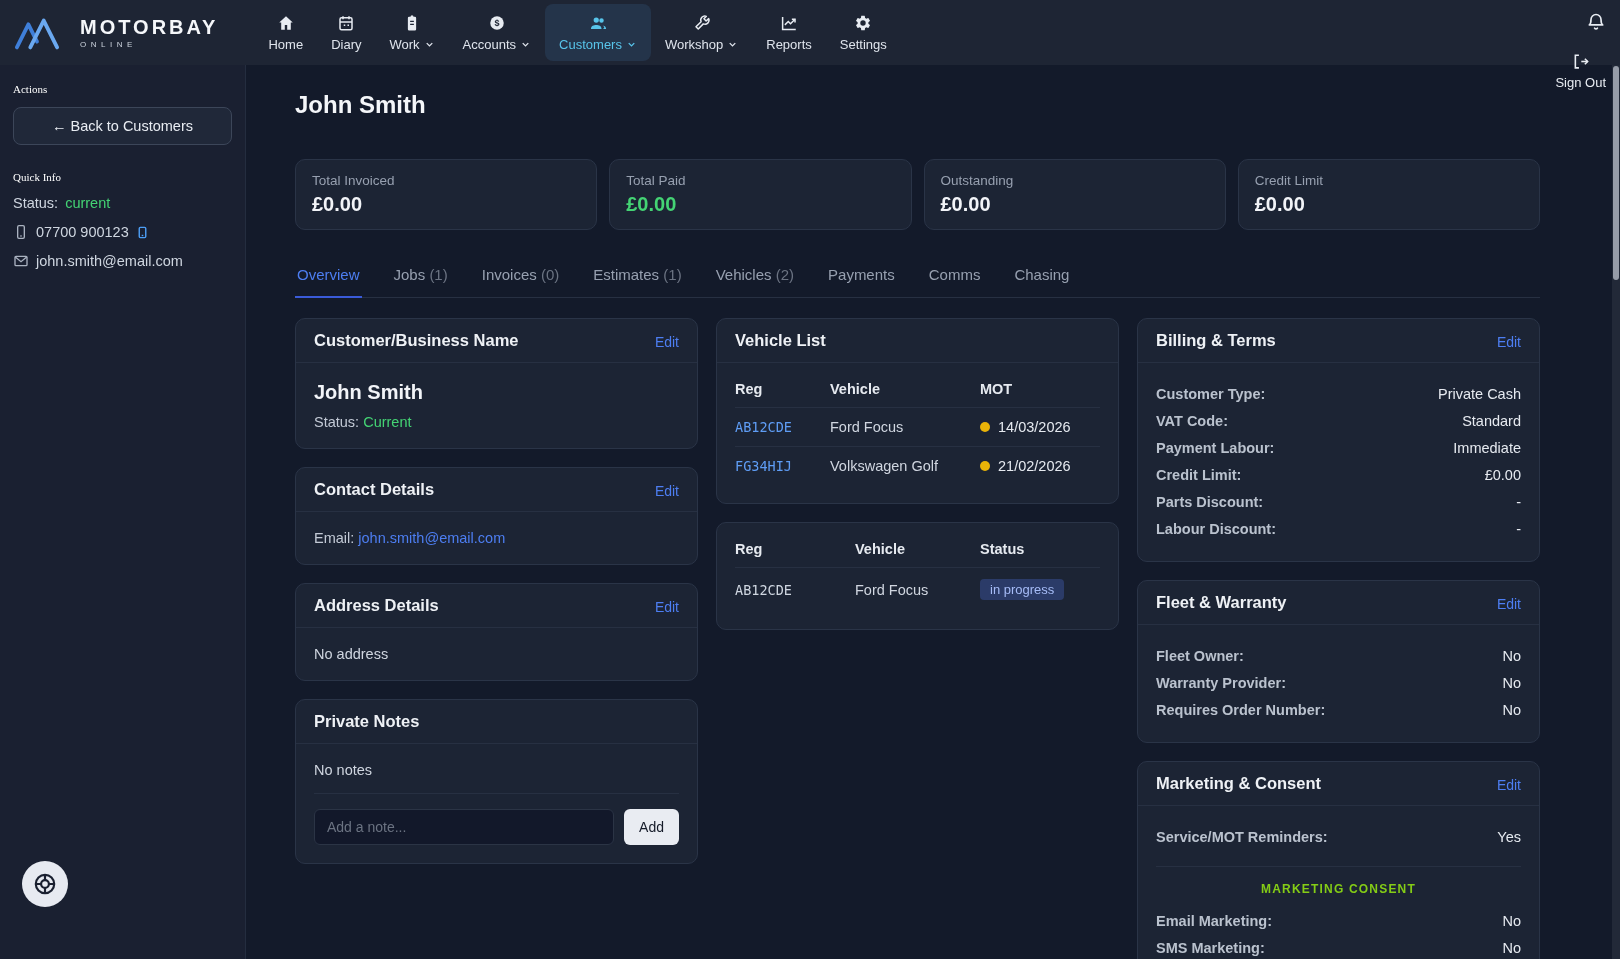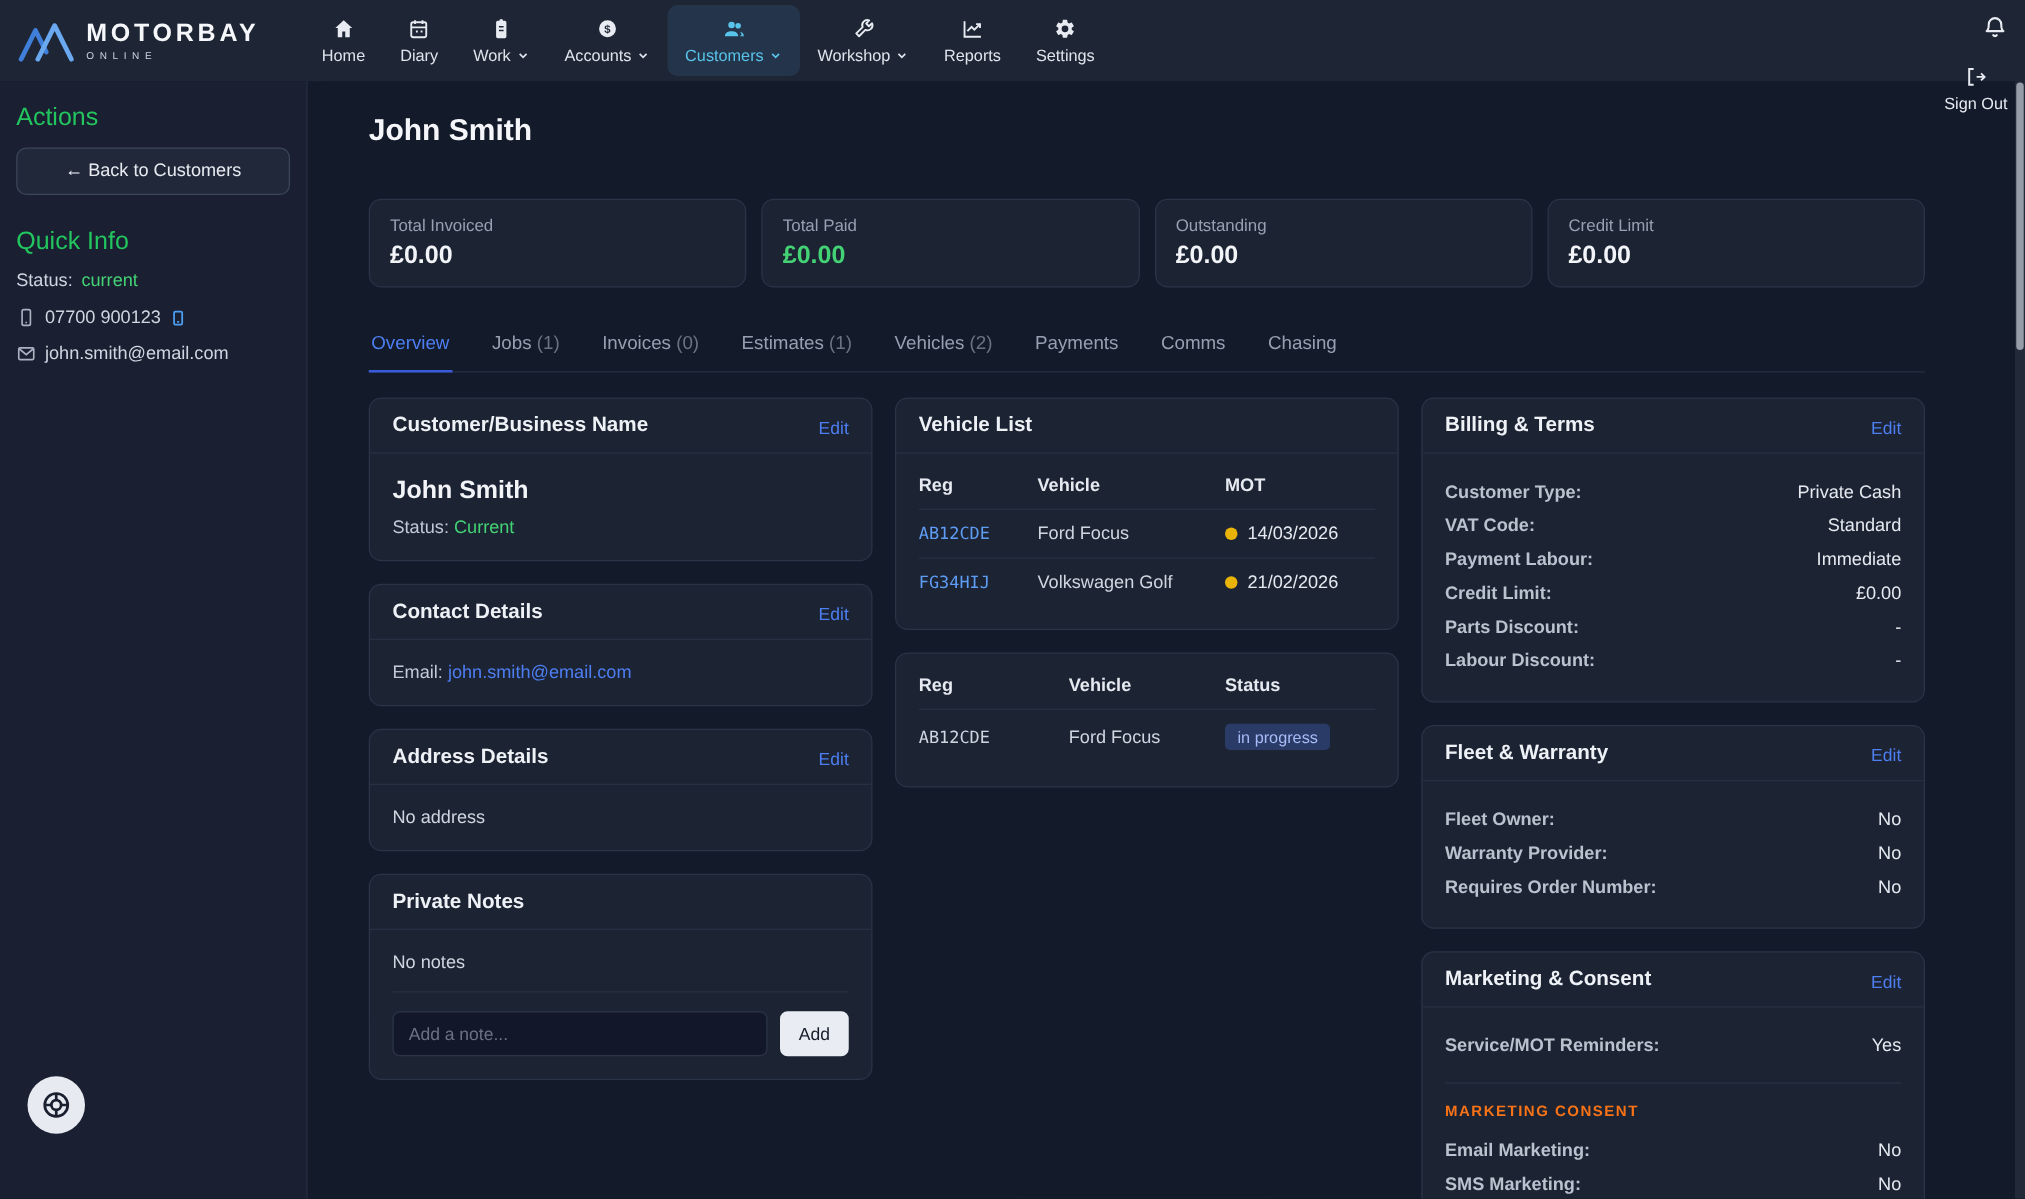--- a/index.html
+++ b/index.html
@@ -8,21 +8,21 @@
     font-family:"Liberation Sans", sans-serif;
     background:#131a2a; color:#eef1f6;
     position:relative;
   }
   
   header.topbar {
     position:absolute; top:0; left:0; width:1620px; height:65px;
     background:#1e2534; display:flex; align-items:center;
     padding:0 14px; z-index:5;
   }
-  .logo { display:flex; align-items:center; gap:9px; cursor:pointer; }
+  .logo { display:flex; align-items:center; gap:20px; cursor:pointer; }
   .logo-text { display:flex; flex-direction:column; line-height:1; }
   .logo-name { font-size:20px; font-weight:bold; letter-spacing:3px; color:#f5f7fa; }
   .logo-sub { font-size:8px; letter-spacing:4.5px; color:#cdd4de; margin-top:4px; }
   nav.main-nav { display:flex; align-items:stretch; margin-left:36px; height:65px; padding:4px 0; }
   .nav-item {
     display:flex; flex-direction:column; align-items:center; justify-content:center;
     gap:5px; padding:0 14px; min-width:58px; border-radius:8px; cursor:pointer;
     color:#dfe4ec; font-size:13px;
   }
   .nav-item .nav-ic { height:18px; display:flex; align-items:center; color:#e8ecf2; }
@@ -38,21 +38,21 @@
   .signout {
     display:flex; flex-direction:column; align-items:center; gap:4px;
     background:none; border:none; color:#e8ecf2; font-size:13px; cursor:pointer;
     font-family:inherit;
   }
   
   aside.sidebar {
     position:absolute; top:65px; left:0; bottom:0; width:246px;
     background:#1a2031; border-right:1px solid #242d3f; padding:12px 13px;
   }
-  .side-heading { font-size:20px; color:#22c55e; margin:6px 0 12px; }
+  .side-heading { font-size:11px; color:#ffffff; margin:6px 0 12px;font-family:Liberation Serif, serif; }
   .back-btn {
     width:100%; padding:10px 8px; text-align:center; font-size:14.5px;
     color:#e8ecf2; background:#202839; border:1px solid #3c4659; border-radius:8px;
     cursor:pointer; font-family:inherit;
   }
   .quickinfo { margin-top:26px; }
   .qi-line { display:flex; align-items:center; gap:7px; font-size:14.5px; color:#cfd6e0; margin-bottom:13px; }
   .qi-green { color:#44d374; }
   .qi-ic { color:#aab2c0; display:flex; }
   .qi-action-ic { color:#4d9ef5; display:flex; cursor:pointer; }
@@ -122,21 +122,21 @@
   .mot-cell { display:flex; align-items:center; gap:8px; color:#e6eaf0; }
   .dot-amber { width:10px; height:10px; border-radius:50%; background:#e9b308; display:inline-block; }
   .badge {
     display:inline-block; background:#2b3b68; color:#a6bcf7; font-size:13px;
     padding:3px 10px; border-radius:4px;
   }
   
   .kv-row { display:flex; justify-content:space-between; font-size:14.5px; line-height:27px; }
   .kv-row .k { color:#bac2ce;font-weight:bold; }
   .kv-row .v { color:#e6eaf0; }
-  .consent-heading { font-size:12px; font-weight:600; letter-spacing:1.2px; color:#f97316; margin:14px 0 12px; }
+  .consent-heading { font-size:12px; font-weight:600; letter-spacing:1.2px; color:#84cc16; margin:14px 0 12px;text-align:center; }
   
   .fab {
     position:absolute; left:22px; top:861px; width:46px; height:46px; border-radius:50%;
     background:#e7eaf1; border:none; display:flex; align-items:center; justify-content:center;
     color:#1a2030; cursor:pointer; z-index:6;
   }
   .scrollbar-track {
     position:absolute; right:0; top:65px; width:8px; bottom:0; background:#222938; z-index:7;
   }
   .scrollbar-thumb {

